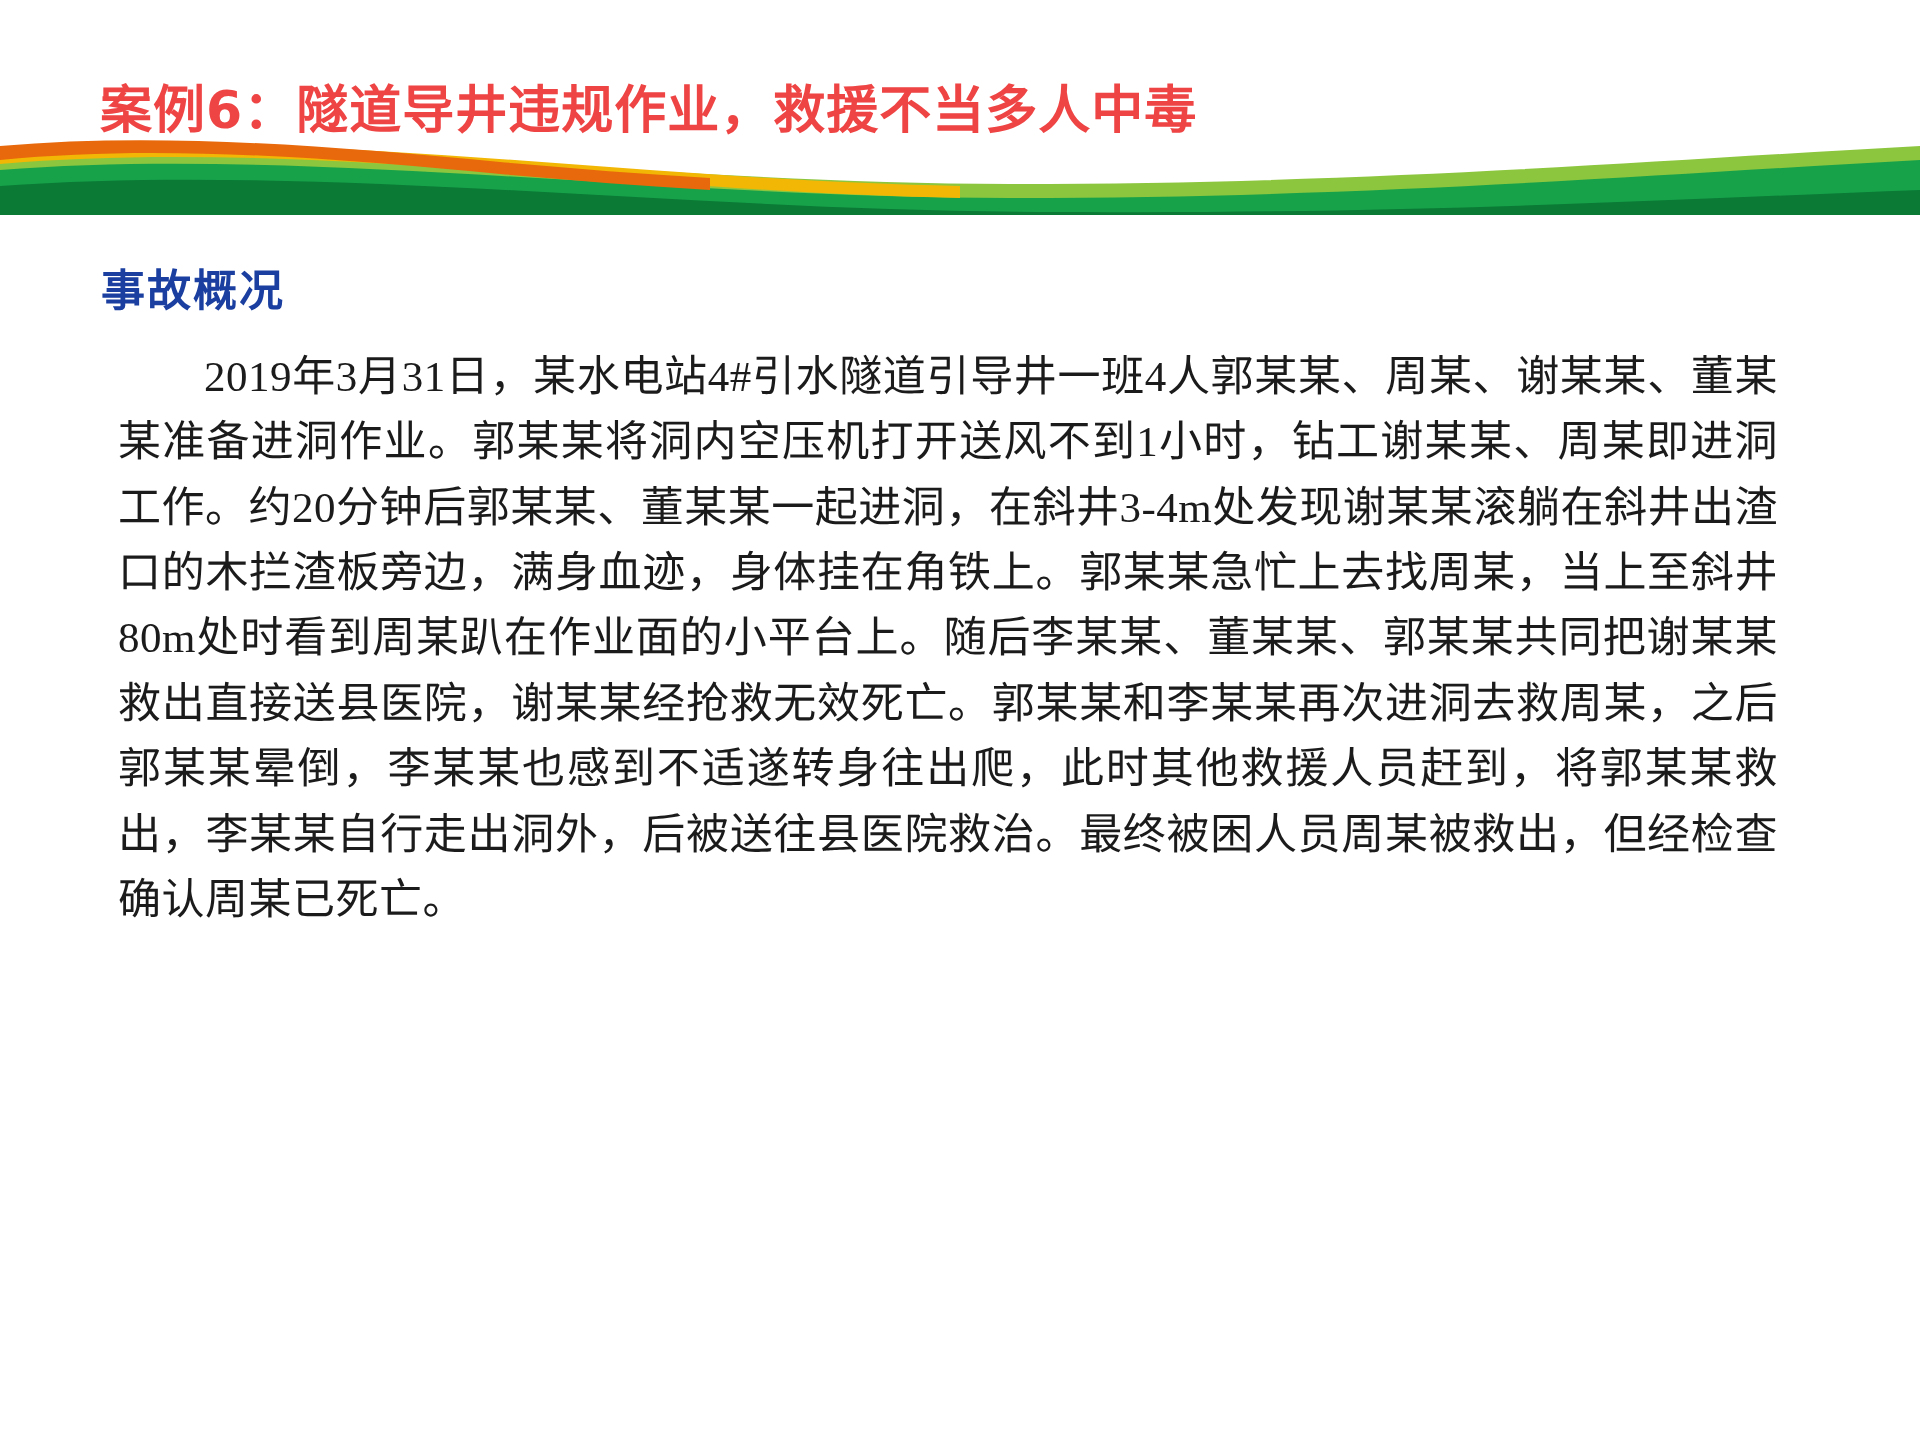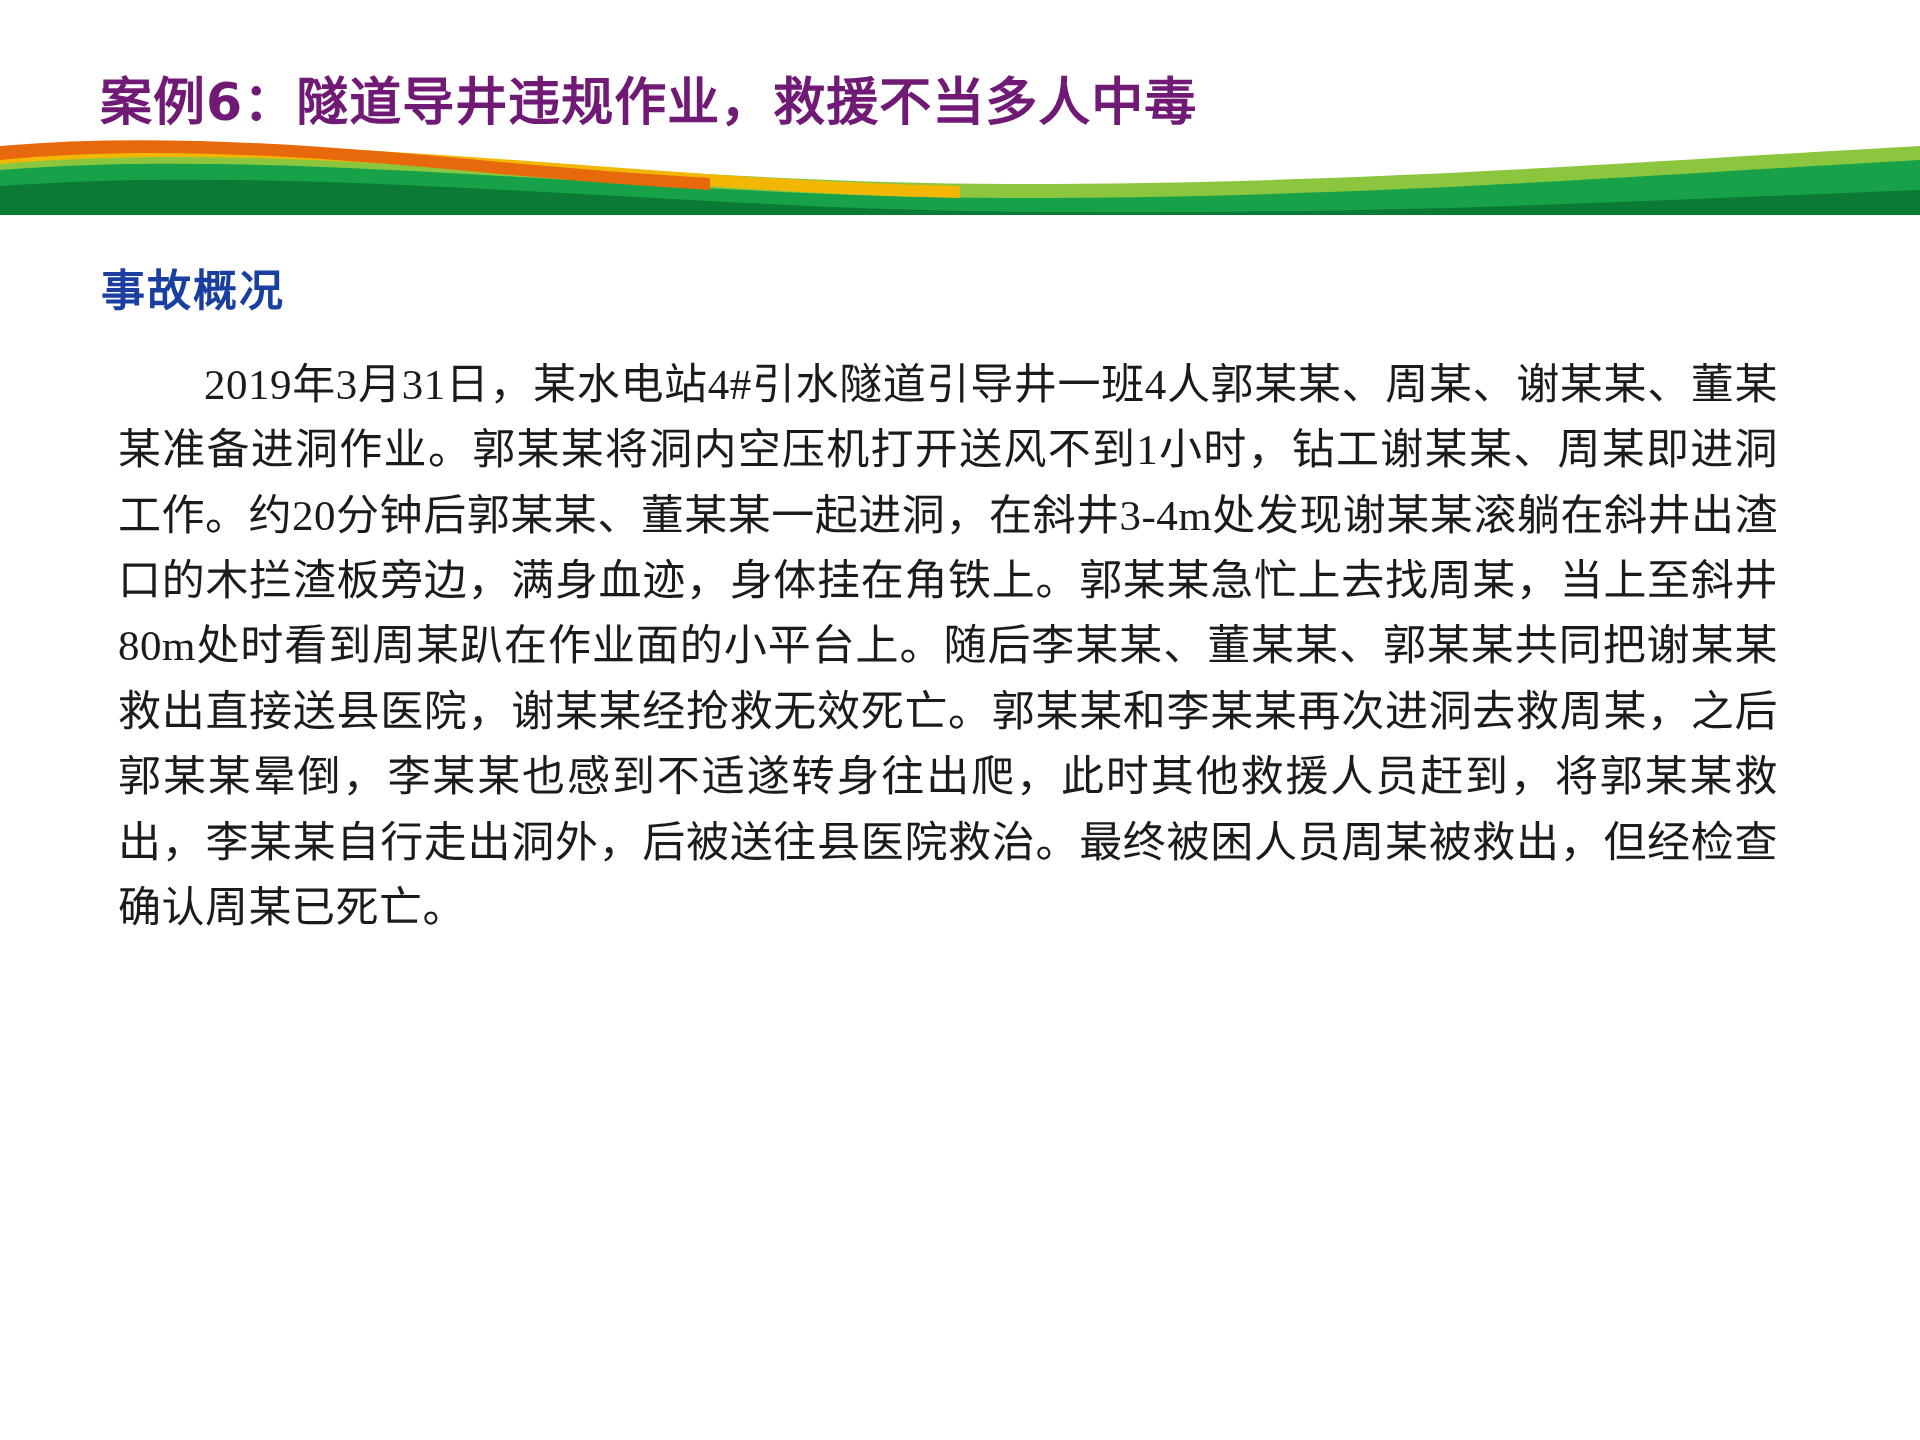--- a/index.html
+++ b/index.html
@@ -28,25 +28,25 @@
     position: absolute;
     left: 0;
     top: 0;
     width: 1920px;
     height: 195px;
   }
 
   .slide-title {
     position: absolute;
     left: 100px;
-    top: 60px;
+    top: 68px;
     font-family: "DejaVu Sans", "Liberation Sans", sans-serif;
     font-size: 52px;
     font-weight: bold;
-    color: #701a75;
+    color: #ef4444;
     letter-spacing: 1px;
     white-space: nowrap;
   }
 
   
   .swoosh {
     position: absolute;
     left: 0;
     top: 140px;
     width: 1920px;
@@ -66,21 +66,21 @@
     font-size: 44px;
     font-weight: bold;
     color: #1a3fa0;
     letter-spacing: 2px;
   }
 
   
   .body-block {
     position: absolute;
     left: 118px;
-    top: 352px;
+    top: 344px;
     width: 1660px;
   }
 
   .para {
     font-family: "Liberation Serif", "DejaVu Serif", serif;
     font-size: 43px;
     line-height: 1.52;
     color: #1b1b1b;
     text-align: justify;
     text-justify: inter-ideograph;

